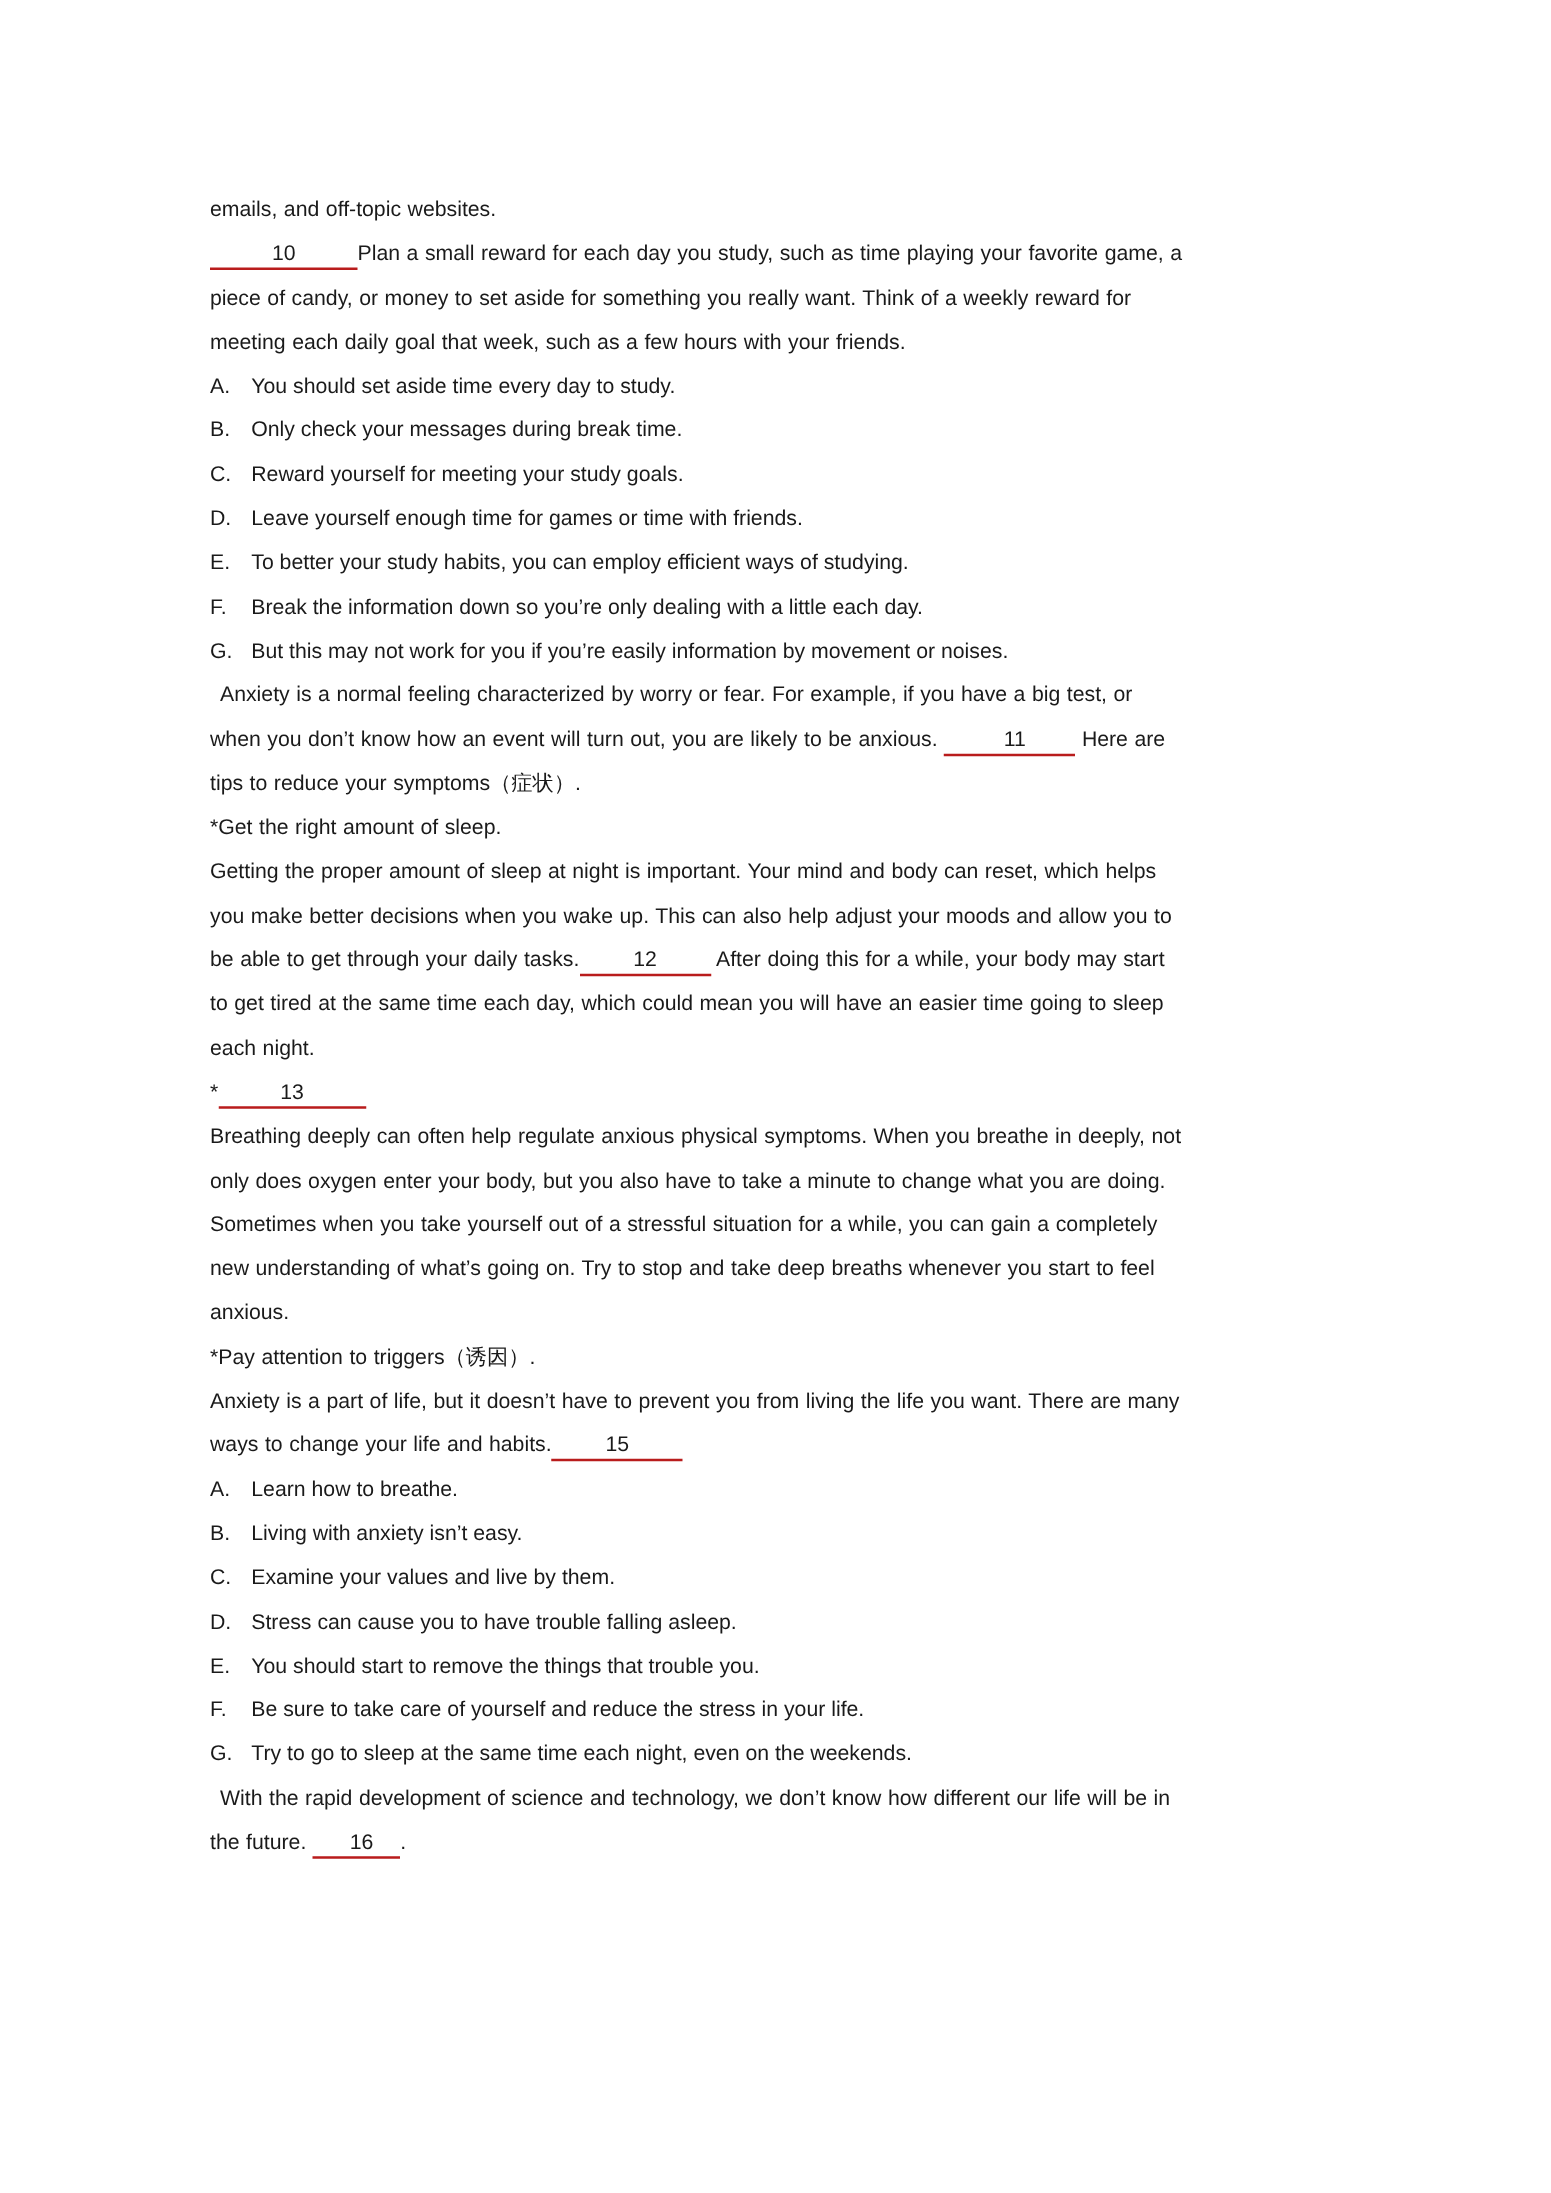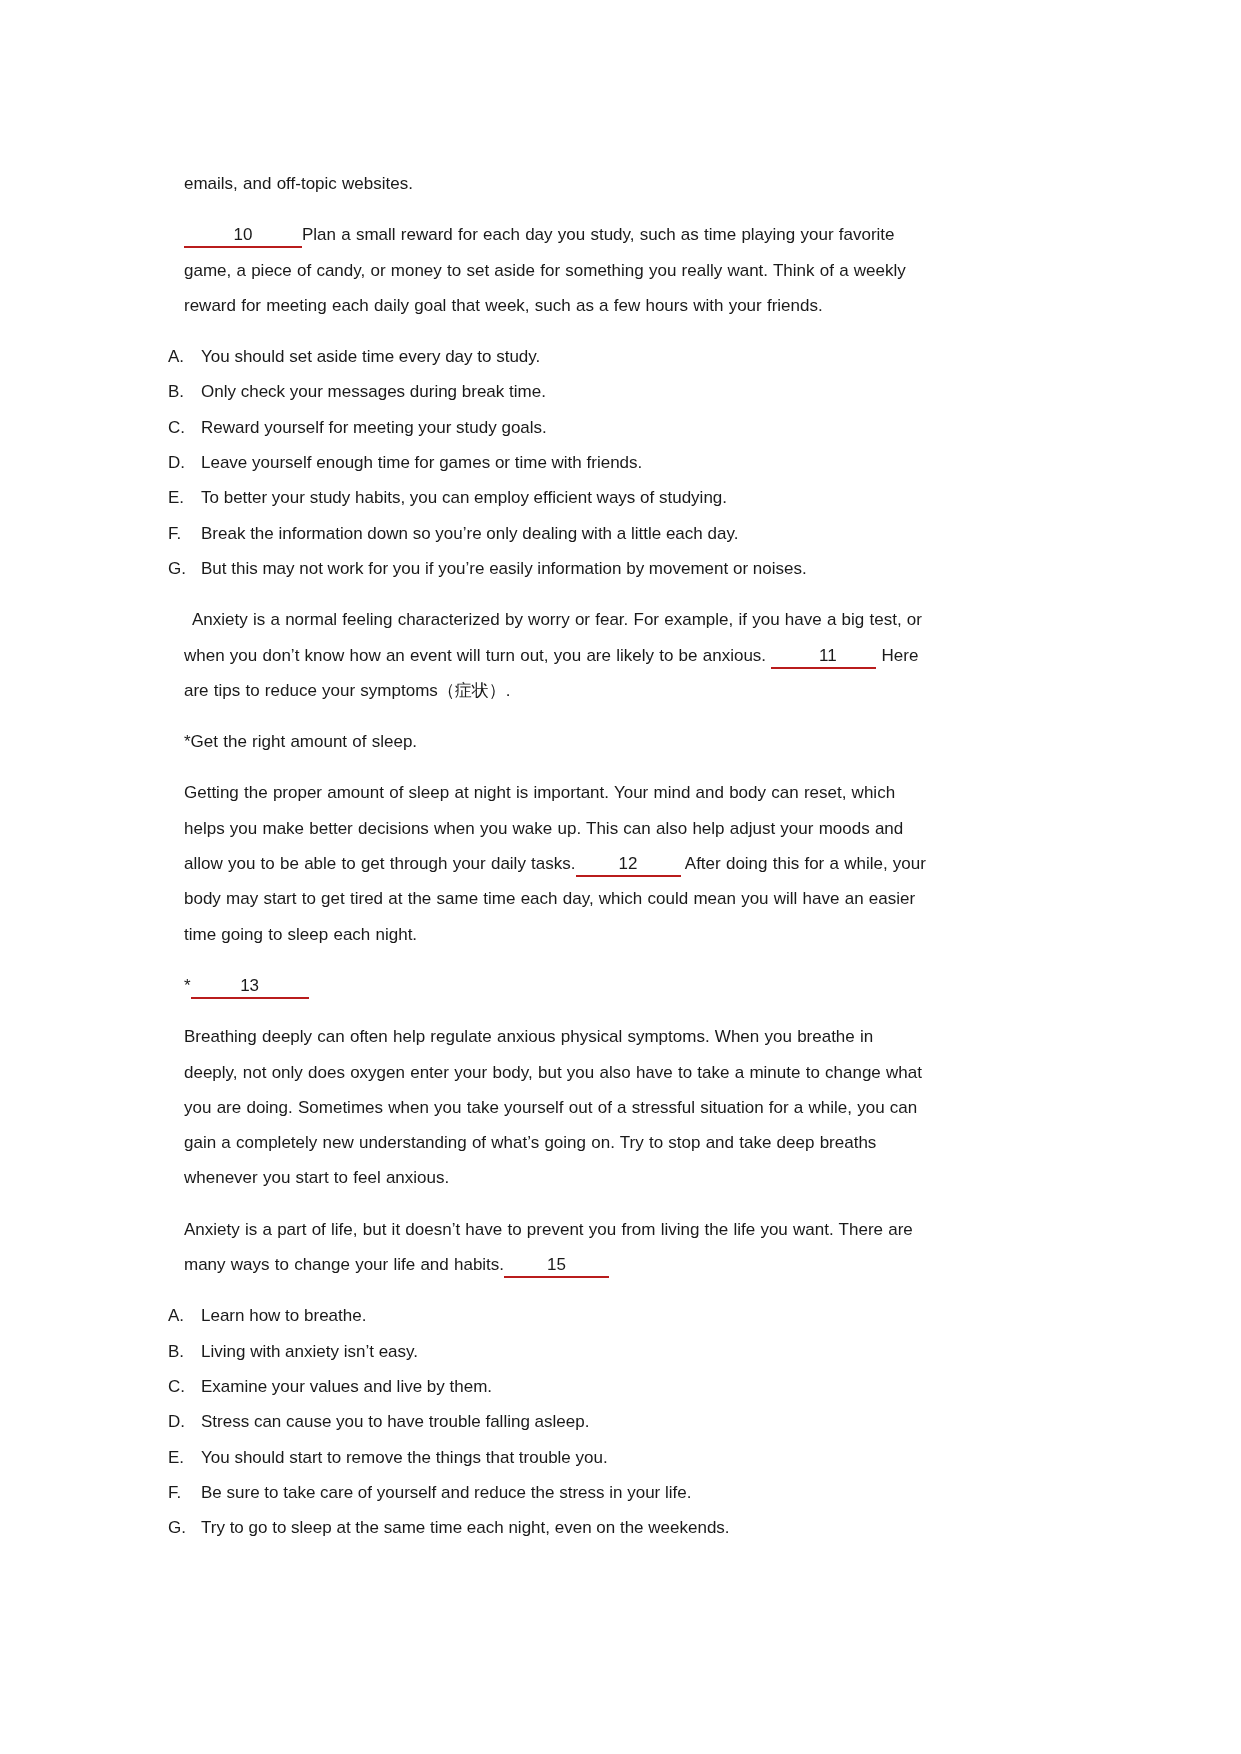--- a/index.html
+++ b/index.html
@@ -18,21 +18,21 @@
     color: #1a1a1a;
     overflow: hidden;
   }
   .content {
     position: absolute;
     left: 168px;
     top: 150px;
     width: 778px;
   }
   .para {
-    margin: 16px;
+    margin: 0;
     text-align: left;
     word-spacing: 0.5px;
   }
   .para.indent {
     text-indent: 8px;
   }
   .blank {
     display: inline-block;
     width: 118px;
     text-align: center;
@@ -103,20 +103,21 @@
     <p class="para indent"><span>Anxiety is a normal feeling characterized by worry or fear. For example, if you have a big test, or when you don’t know how an event will turn out, you are likely to be anxious. </span><span class="blank mid">11</span><span> Here are tips to reduce your symptoms（症状）.</span></p>
 
     <p class="para"><span>*Get the right amount of sleep.</span></p>
 
     <p class="para"><span>Getting the proper amount of sleep at night is important. Your mind and body can reset, which helps you make better decisions when you wake up. This can also help adjust your moods and allow you to be able to get through your daily tasks.</span><span class="blank mid">12</span><span> After doing this for a while, your body may start to get tired at the same time each day, which could mean you will have an easier time going to sleep each night.</span></p>
 
     <p class="para"><span class="star-prefix">*</span><span class="blank">13</span></p>
 
     <p class="para"><span>Breathing deeply can often help regulate anxious physical symptoms. When you breathe in deeply, not only does oxygen enter your body, but you also have to take a minute to change what you are doing. Sometimes when you take yourself out of a stressful situation for a while, you can gain a completely new understanding of what’s going on. Try to stop and take deep breaths whenever you start to feel anxious.</span></p>
 
+    <p class="para"><span>*Pay attention to triggers（诱因）.</span></p>
 
 
     <p class="para"><span>Anxiety is a part of life, but it doesn’t have to prevent you from living the life you want. There are many ways to change your life and habits.</span><span class="blank mid">15</span></p>
 
     <p class="option-row">
         <span class="option-letter">A.</span>
         <span class="option-text">Learn how to breathe.</span>
       </p>
     <p class="option-row">
         <span class="option-letter">B.</span>
@@ -136,15 +137,16 @@
       </p>
     <p class="option-row">
         <span class="option-letter">F.</span>
         <span class="option-text">Be sure to take care of yourself and reduce the stress in your life.</span>
       </p>
     <p class="option-row">
         <span class="option-letter">G.</span>
         <span class="option-text">Try to go to sleep at the same time each night, even on the weekends.</span>
       </p>
 
+    <p class="para indent"><span>With the rapid development of science and technology, we don’t know how different our life will be in the future. </span><span class="blank narrow">16</span><span>.</span></p>
 
   </div>
 </div>
 
 </body></html>

